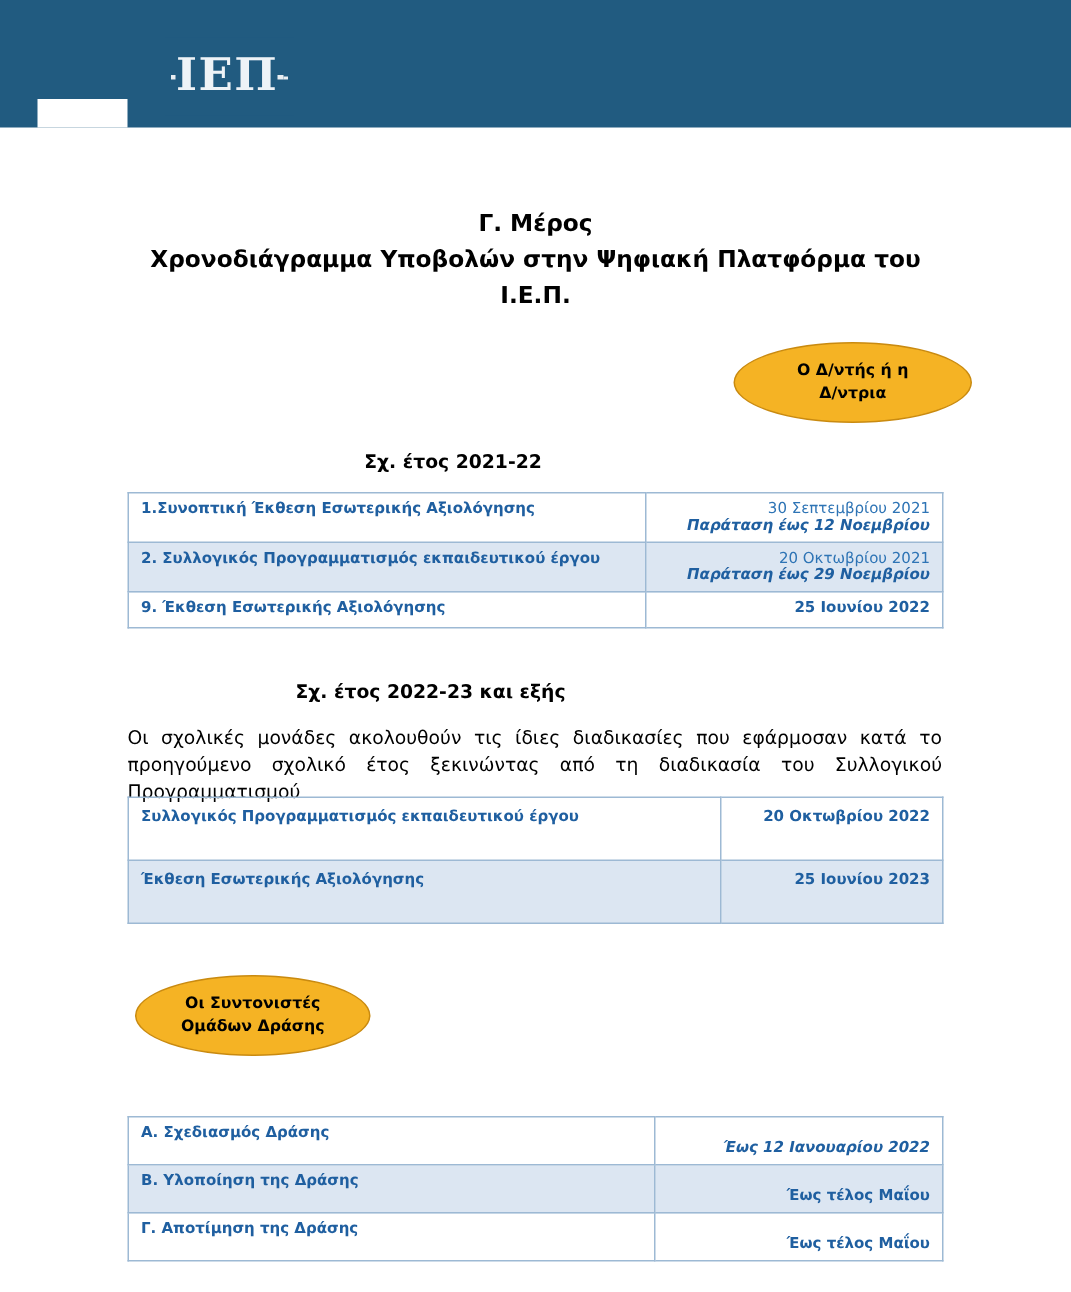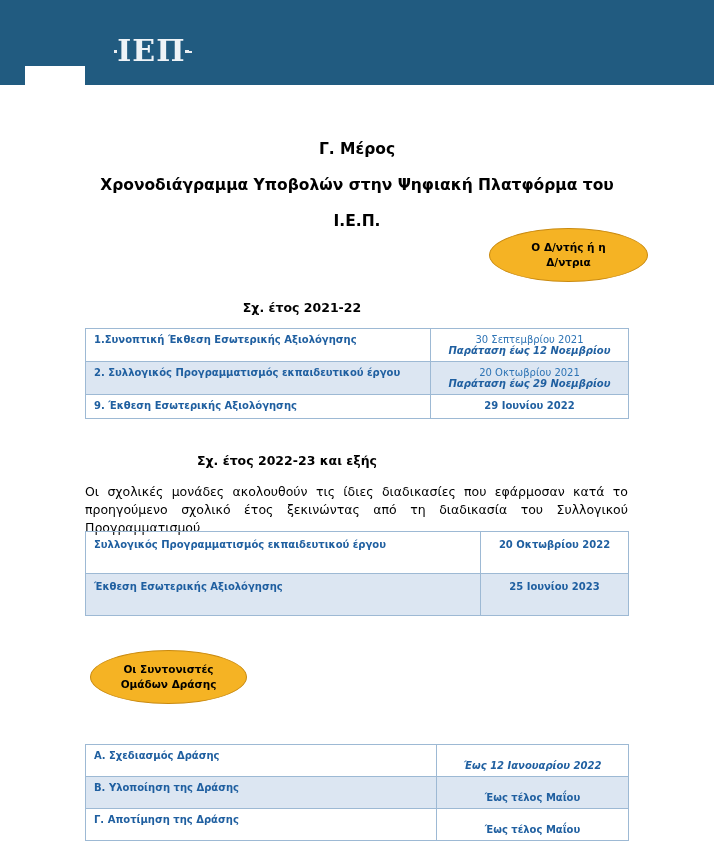--- a/index.html
+++ b/index.html
@@ -100,21 +100,21 @@
     left: 0;
     top: 85px;
     width: 714px;
   }
 
   .doc-title {
     text-align: center;
     font-size: 15.5px;
     font-weight: 700;
     color: #000000;
-    margin: 12px;
+    margin: 0;
     padding: 0;
   }
   .title-block {
     margin-top: 52px;
     padding: 0 85px;
     line-height: 1.55;
   }
 
   .section-heading {
     text-align: center;
@@ -172,21 +172,21 @@
     vertical-align: top;
     font-size: 10px;
     color: #1F5FA0;
     padding: 5px 8px 5px 8px;
   }
   td.label-cell {
     font-weight: 700;
     text-align: left;
   }
   td.date-cell {
-    text-align: center;
+    text-align: right;
   }
   .date-primary {
     font-weight: 400;
     color: #2E74B5;
   }
   .date-primary.bold {
     font-weight: 700;
     color: #1F5FA0;
   }
   .date-extension {
@@ -287,21 +287,21 @@
       <tr class="shaded">
         <td class="label-cell">2. Συλλογικός Προγραμματισμός εκπαιδευτικού έργου</td>
         <td class="date-cell">
           <span class="date-primary">20 Οκτωβρίου 2021</span>
           <span class="date-extension">Παράταση έως 29 Νοεμβρίου</span>
         </td>
       </tr>
       <tr>
         <td class="label-cell">9. Έκθεση Εσωτερικής Αξιολόγησης</td>
         <td class="date-cell">
-          <span class="date-primary bold">29 Ιουνίου 2022</span>
+          <span class="date-primary bold">25 Ιουνίου 2022</span>
         </td>
       </tr>
     </tbody>
   </table>
 </div>
 
 <div class="heading-2022">
   <div class="section-heading">Σχ. έτος 2022-23 και εξής</div>
 </div>
 

